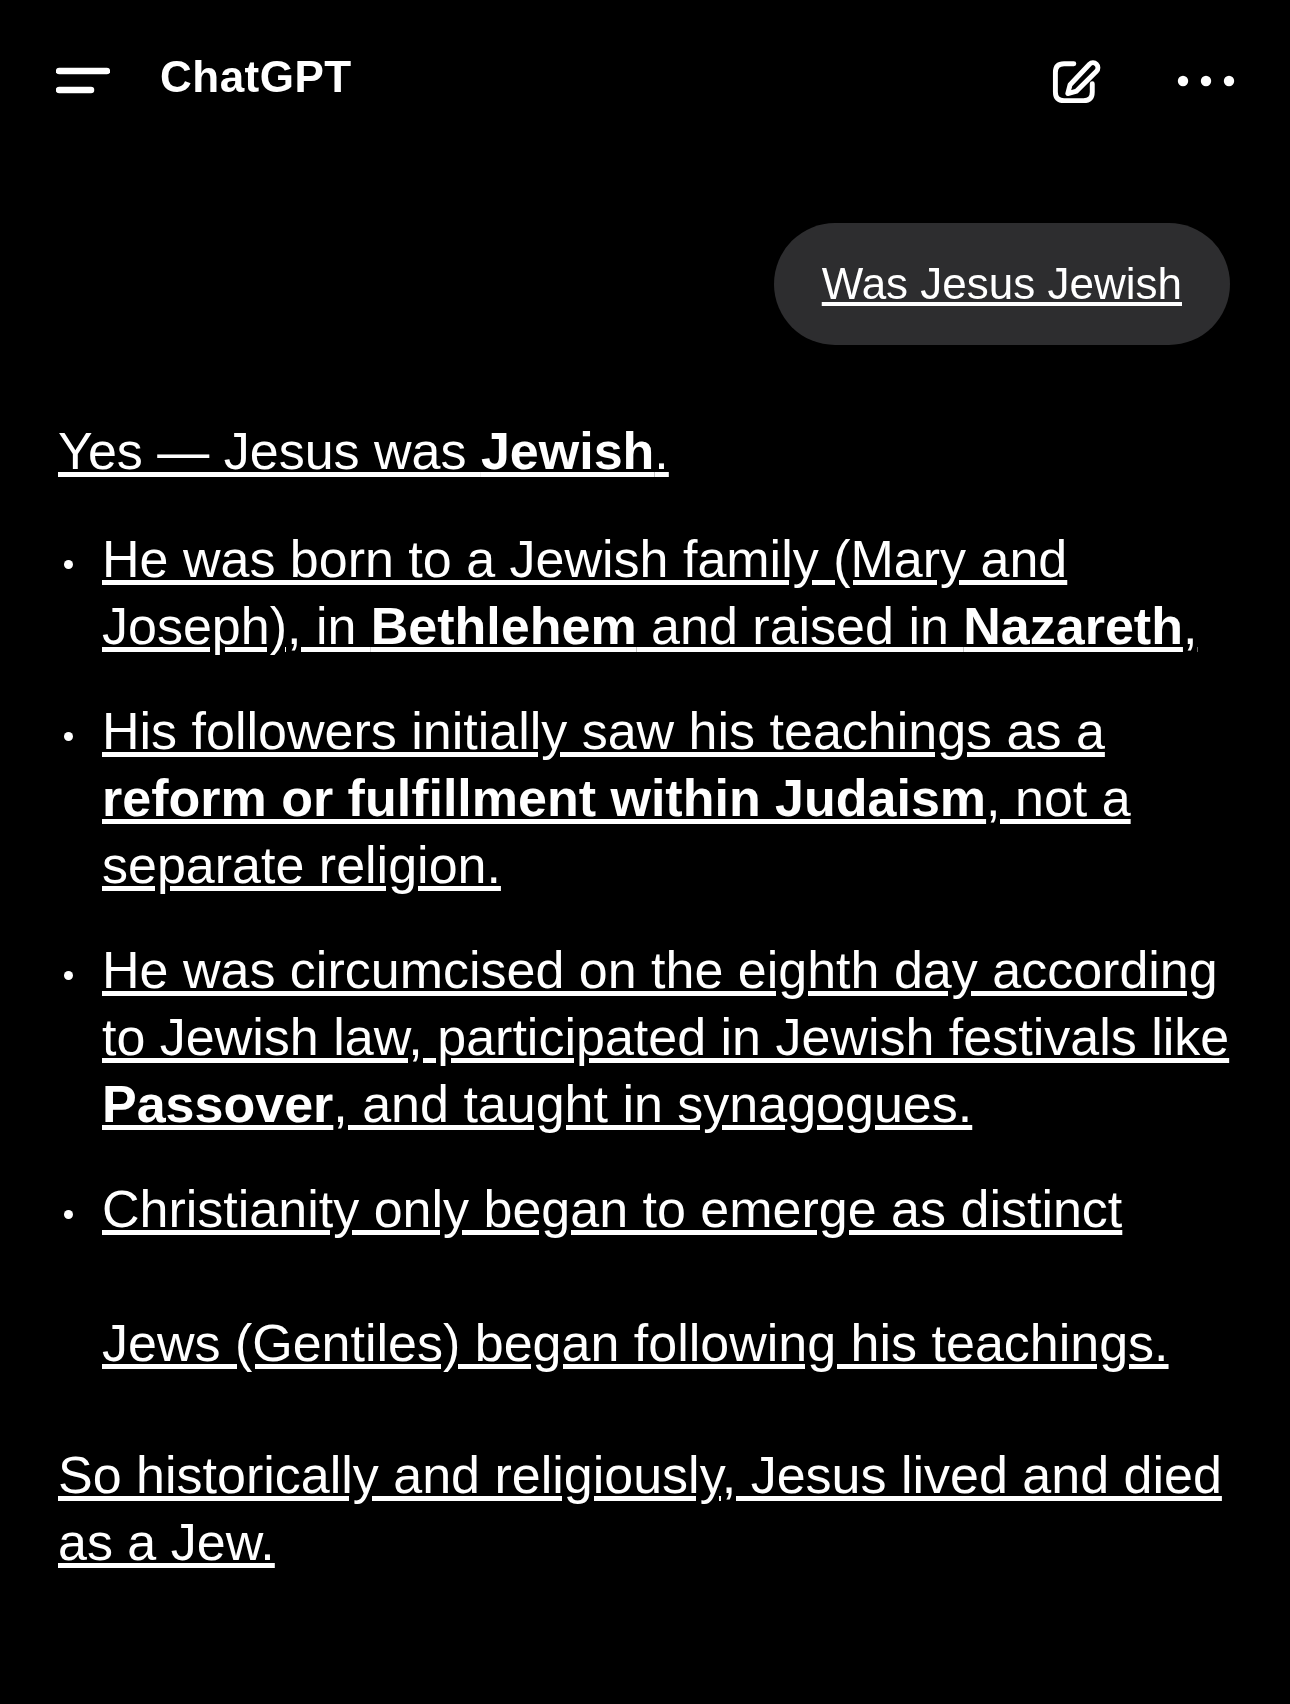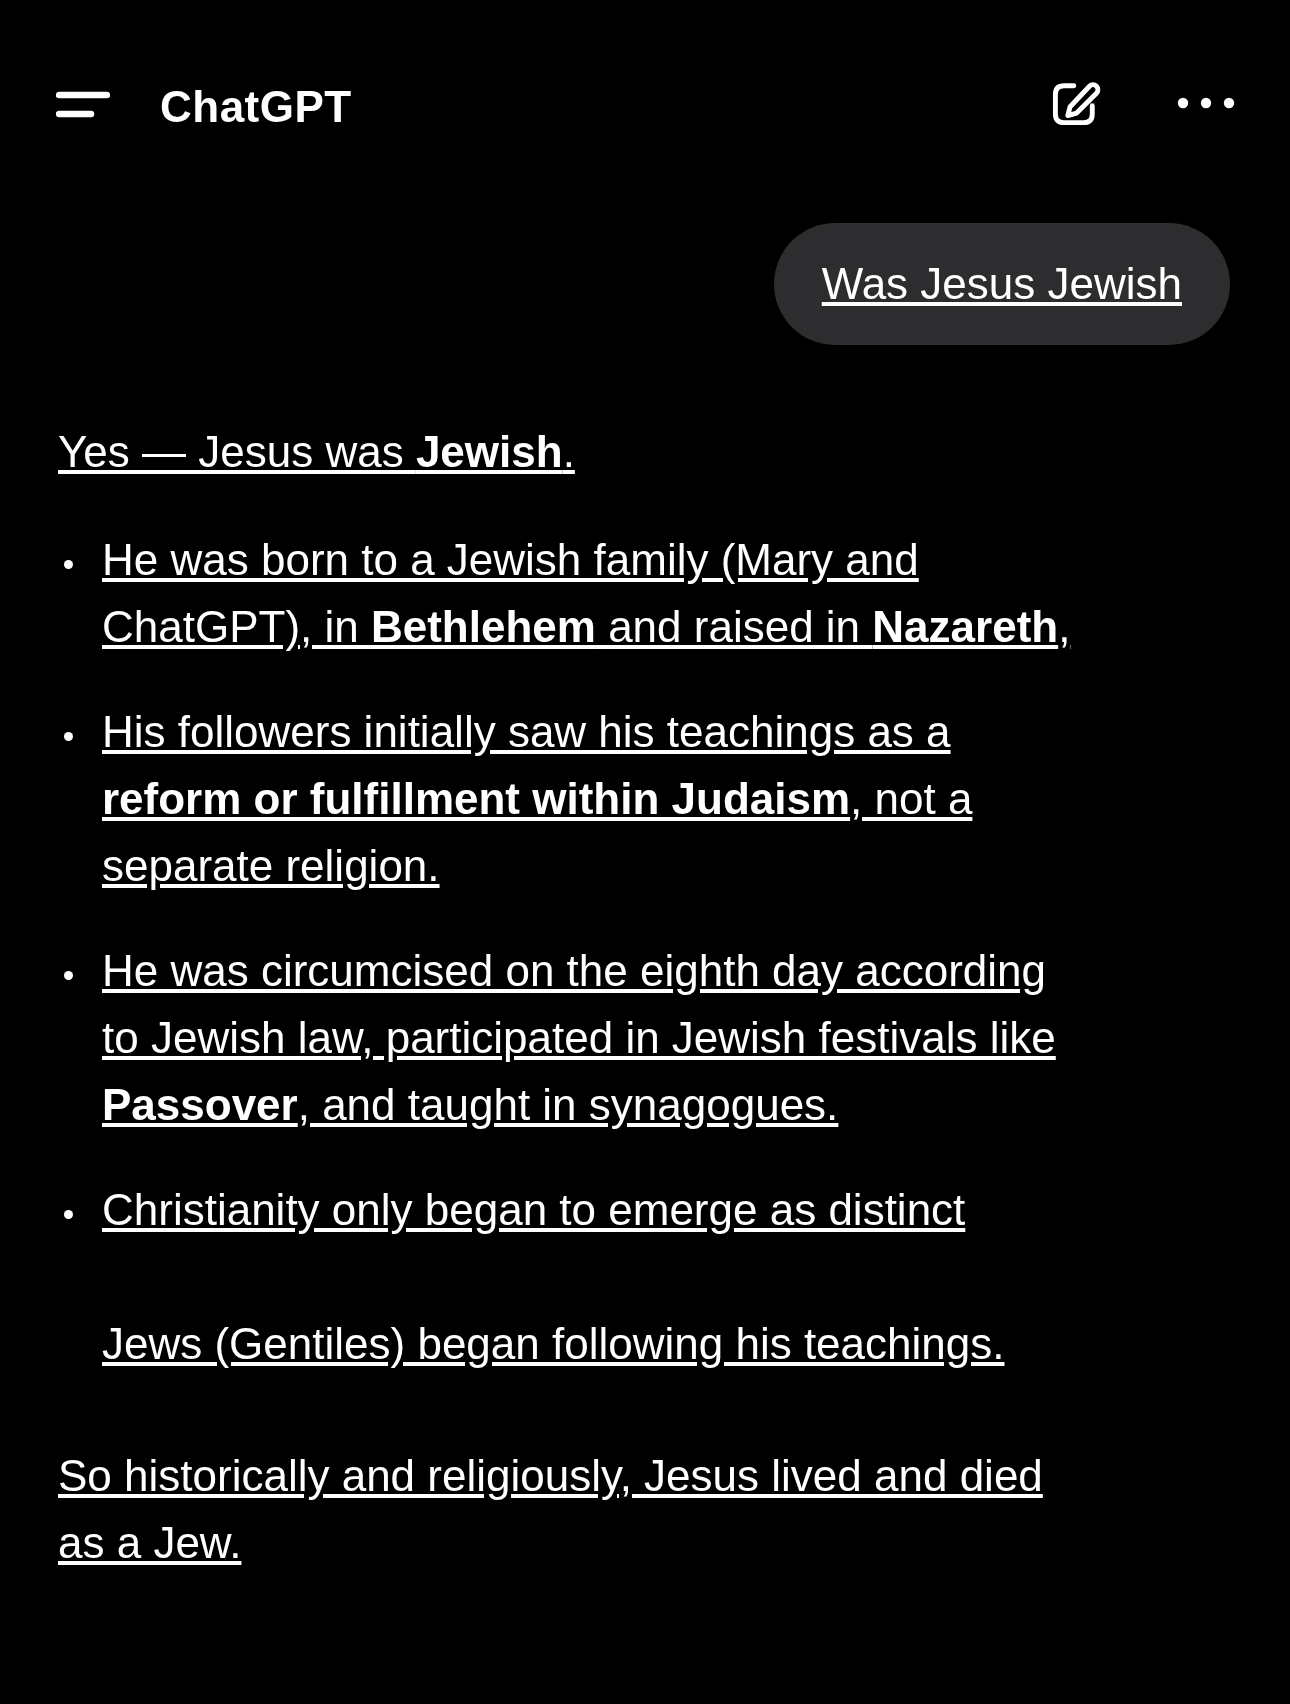--- a/index.html
+++ b/index.html
@@ -9,21 +9,21 @@
   }
   *{box-sizing:border-box;}
   html,body{margin:0;padding:0;}
   body{
     width:1290px;height:1704px;overflow:hidden;
     background:var(--bg);color:var(--text);
     font-family:"Liberation Sans", sans-serif;
   }
   
   .top-bar{
-    display:flex;align-items:flex-end;
+    display:flex;align-items:flex-start;
     padding:52px 55px 0 56px;height:132px;
   }
   .icon-btn{
     background:none;border:0;padding:0;margin:0;cursor:pointer;
     display:flex;align-items:center;justify-content:center;color:var(--text);
   }
   .menu-btn{width:56px;height:56px;justify-content:flex-start;}
   .app-title{
     font-size:44px;font-weight:700;letter-spacing:.5px;margin-left:48px;
     white-space:nowrap;
@@ -33,21 +33,21 @@
   
   .conversation{padding:0 60px 0 58px;text-decoration:underline;}
   .user-row{display:flex;justify-content:flex-end;margin-top:91px;}
   .user-bubble{
     background:var(--bubble);
     border-radius:62px;
     padding:29px 48px;
     font-size:44px;line-height:64px;
     max-width:900px;
   }
-  .assistant{font-size:44px;line-height:67px;}
+  .assistant{font-size:52px;line-height:67px;}
   .assistant strong{font-weight:700;}
   .intro{margin:73px 0 0 0;}
   .bullet-list{list-style:none;margin:0;padding:0;}
   .bullet-item{display:flex;margin-top:38px;}
   .bullet-item:first-child{margin-top:41px;}
   .bullet-marker{flex:0 0 44px;width:44px;}
   .bullet-dot{
     display:block;width:9px;height:9px;border-radius:50%;
     background:var(--text);margin:34px 0 0 6px;
   }
@@ -99,21 +99,21 @@
   </div>
 
   <div class="assistant">
     <p class="intro"><span>Yes — Jesus was </span><strong>Jewish</strong><span>.</span></p>
 
     <ul class="bullet-list">
       <li class="bullet-item">
         <span class="bullet-marker">
             <span class="bullet-dot"></span>
           </span>
-        <div class="bullet-text"><span>He was born to a Jewish family (Mary and</span><br><span>ChatGPT), in </span><strong>Bethlehem</strong><span> and raised in </span><strong>Nazareth</strong><span>,</span><br></div>
+        <div class="bullet-text"><span>He was born to a Jewish family (Mary and</span><br><span>Joseph), in </span><strong>Bethlehem</strong><span> and raised in </span><strong>Nazareth</strong><span>,</span><br></div>
       </li>
       <li class="bullet-item">
         <span class="bullet-marker">
             <span class="bullet-dot"></span>
           </span>
         <div class="bullet-text"><span>His followers initially saw his teachings as a</span><br><strong>reform or fulfillment within Judaism</strong><span>, not a</span><br><span>separate religion.</span></div>
       </li>
       <li class="bullet-item">
         <span class="bullet-marker">
             <span class="bullet-dot"></span>

